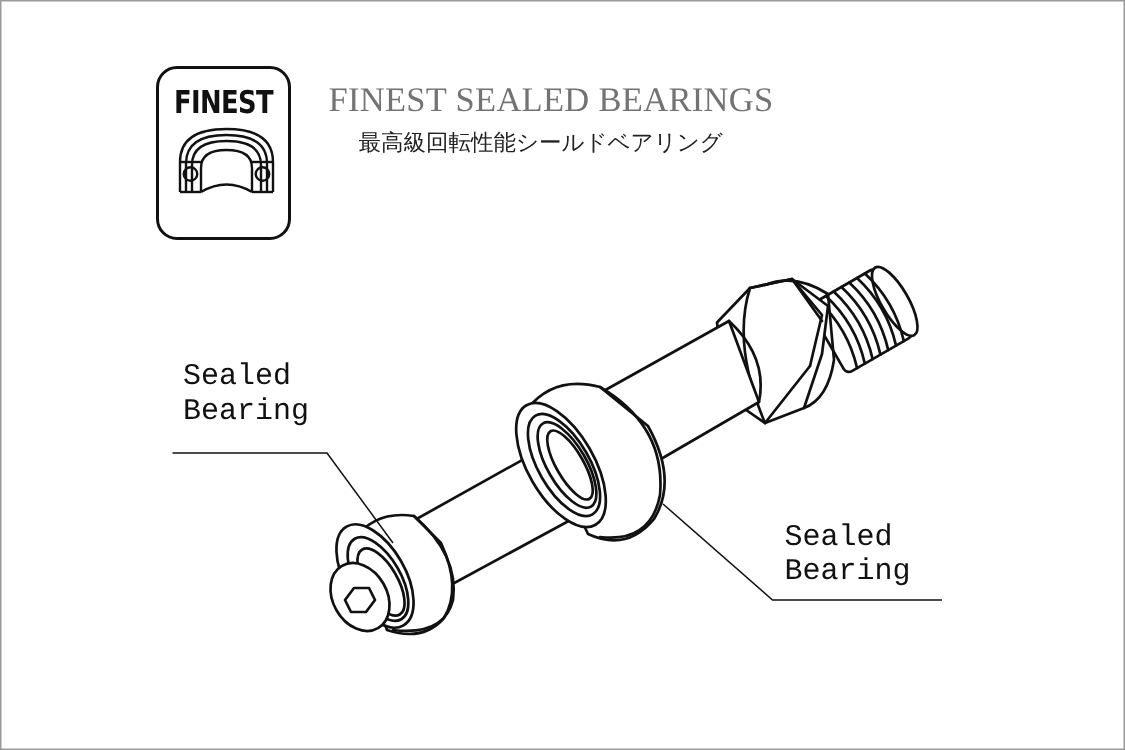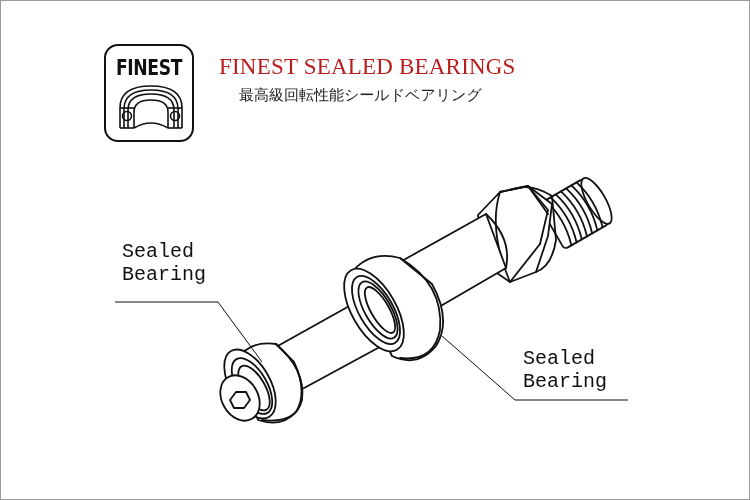--- a/index.html
+++ b/index.html
@@ -1,21 +1,21 @@
 <!DOCTYPE html>
 <html><head>
 <meta charset="utf-8">
 <style>
   html, body { margin:0; padding:0; background:#fff; }
   body { width:750px; height:500px; overflow:hidden; position:relative; }
   .frame { position:absolute; left:0; top:0; width:748px; height:498px; border:1px solid #9a9a9a; background:#fff; }
-  .logo { position:absolute; left:104px; top:44px; width:90px; height:98px; border:2px solid #111; border-radius:14px; box-sizing:border-box; background:#fff; }
+  .logo { position:absolute; left:104px; top:44px; width:90px; height:116px; border:2px solid #111; border-radius:14px; box-sizing:border-box; background:#fff; }
   .logo-text { position:absolute; left:0; right:0; top:10px; text-align:center; font-family:"DejaVu Sans", sans-serif; font-weight:bold; font-size:21px; letter-spacing:-0.5px; color:#111; transform:scaleX(0.82); }
   .logo svg { position:absolute; left:0; top:0; }
-  .title { position:absolute; left:219px; top:54px; font-family:"Liberation Serif", serif; font-size:23px; color:#b91c1c; letter-spacing:0.2px; white-space:nowrap; }
+  .title { position:absolute; left:219px; top:54px; font-family:"Liberation Serif", serif; font-size:23px; color:#737373; letter-spacing:0.2px; white-space:nowrap; }
   .subtitle { position:absolute; left:239px; top:86px; font-family:Liberation Mono, monospace; font-size:15px; color:#222; white-space:nowrap; }
   .label { position:absolute; font-family:Liberation Mono, monospace; font-size:20px; line-height:23px; color:#111; white-space:nowrap; }
   .label-left { left:122px; top:240px; }
   .label-right { left:523px; top:347px; }
   svg.drawing { position:absolute; left:0; top:0; }
 </style>
 </head>
 <body>
 
 <div class="frame"></div>

